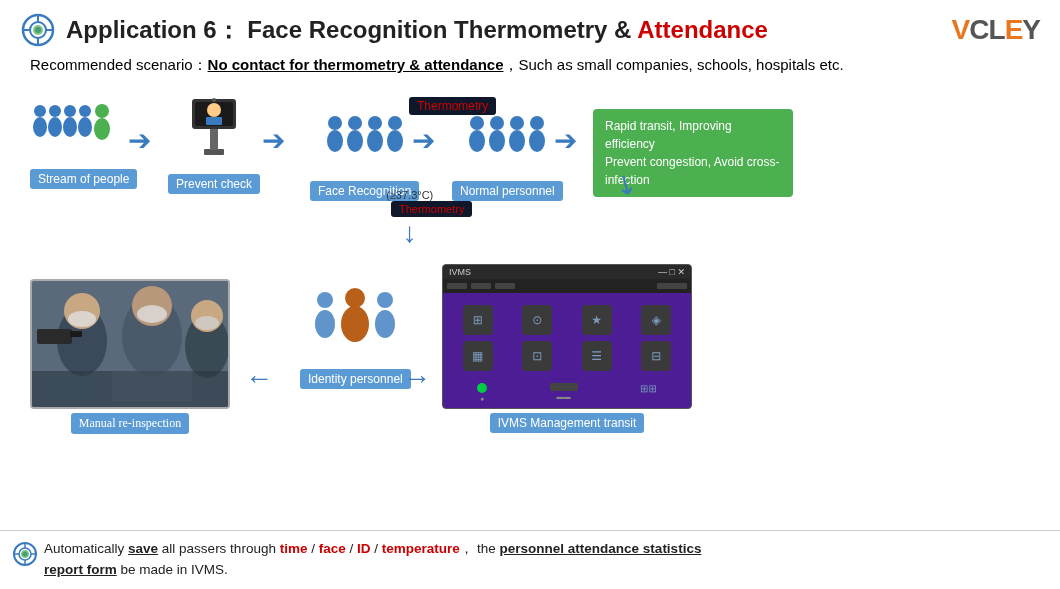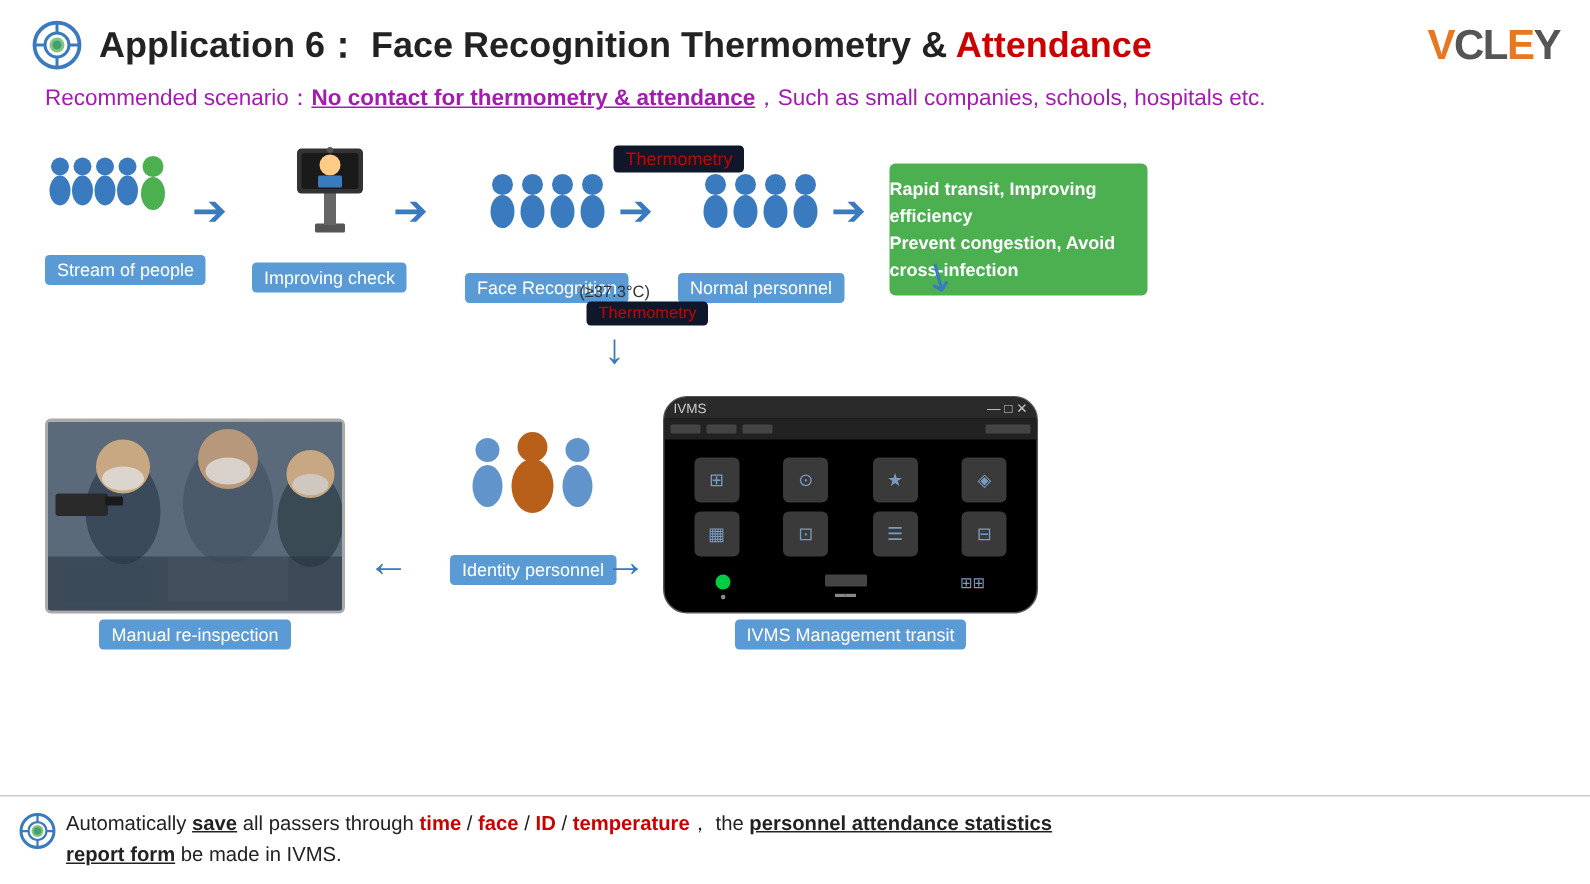--- a/index.html
+++ b/index.html
@@ -47,21 +47,21 @@
       color: #e87722;
       letter-spacing: -1px;
     }
     .logo span {
       color: #555;
     }
 
     
     .scenario {
       font-size: 15px;
-      color: #a21caf;
+      color: #000000;
       margin-bottom: 14px;
       margin-left: 10px;
     }
     .scenario .underline-bold {
       font-weight: bold;
       text-decoration: underline;
     }
     .flow-label {
       background: #5b9bd5;
       color: #fff;
@@ -78,33 +78,32 @@
       width: 1020px;
       height: 460px;
       margin-top: 0;
     }
 
     
     .green-box {
       background: #4caf50;
       color: #fff;
       font-size: 12px;
-      padding: 8px 0;
+      padding: 8px 12px;
       border-radius: 4px;
       line-height: 1.5;
-      width: 172px;
-      font-weight: bold;
+      width: 200px;
     }
 
     
     .ivms-box {
       width: 250px;
       height: 145px;
-      background: #000000;
-      border-radius: 16px;
+      background: #4c1d95;
+      border-radius: 4px;
       border: 1px solid #555;
       overflow: hidden;
       position: relative;
     }
     .ivms-header {
       background: #2a2a2a;
       color: #ccc;
       font-size: 9px;
       padding: 2px 6px;
       display: flex;
@@ -243,21 +242,21 @@
         <rect x="36" y="30" width="8" height="26" fill="#666"></rect>
 
         <rect x="18" y="5" width="44" height="30" fill="#333" rx="3"></rect>
         <rect x="21" y="8" width="38" height="24" fill="#1a1a1a" rx="2"></rect>
 
         <circle cx="40" cy="16" r="7" fill="#ffcc88"></circle>
         <rect x="32" y="23" width="16" height="8" fill="#3a7abf" rx="1"></rect>
 
         <circle cx="40" cy="6" r="2" fill="#555"></circle>
       </svg>
-      <div class="flow-label">Improving check</div>
+      <div class="flow-label">Prevent check</div>
     </div>
 
     <div class="abs" style="left:242px; top:35px; font-size:28px; color:#3a7abf;">➔</div>
 
     <div class="abs" style="left:345px; top:8px;">
       <div class="thermo-tag">Thermometry</div>
     </div>
 
     <div class="abs" style="left:290px; top:22px; text-align:center;">
       <svg width="90" height="60" viewBox="0 0 90 60">
@@ -327,21 +326,21 @@
           <ellipse cx="175" cy="42" rx="12" ry="7" fill="#d0d0d0" opacity="0.8"></ellipse>
 
           <rect x="5" y="48" width="35" height="15" fill="#2a2a2a" rx="2"></rect>
           <rect x="38" y="50" width="12" height="6" fill="#1a1a1a" rx="1"></rect>
 
           <rect x="0" y="90" width="200" height="40" fill="#2a3540" opacity="0.6"></rect>
           <rect x="10" y="95" width="60" height="25" fill="#3a4a5a" opacity="0.5"></rect>
           <rect x="80" y="90" width="80" height="30" fill="#4a5a6a" opacity="0.4"></rect>
         </svg>
       </div>
-      <div class="flow-label" style="display:inline-block; margin-top:4px;">Manual re-inspection</div>
+      <div class="flow-label" style="display:inline-block; margin-top:4px;font-family:Liberation Serif, serif;">Manual re-inspection</div>
     </div>
 
     <div class="abs" style="left:225px; top:270px; font-size:28px; color:#3a7abf;">←</div>
 
     <div class="abs" style="left:280px; top:195px; text-align:center;">
       <svg width="90" height="75" viewBox="0 0 90 75">
 
         <circle cx="45" cy="14" r="10" fill="#b8601a"></circle>
         <ellipse cx="45" cy="40" rx="14" ry="18" fill="#b8601a"></ellipse>
 

